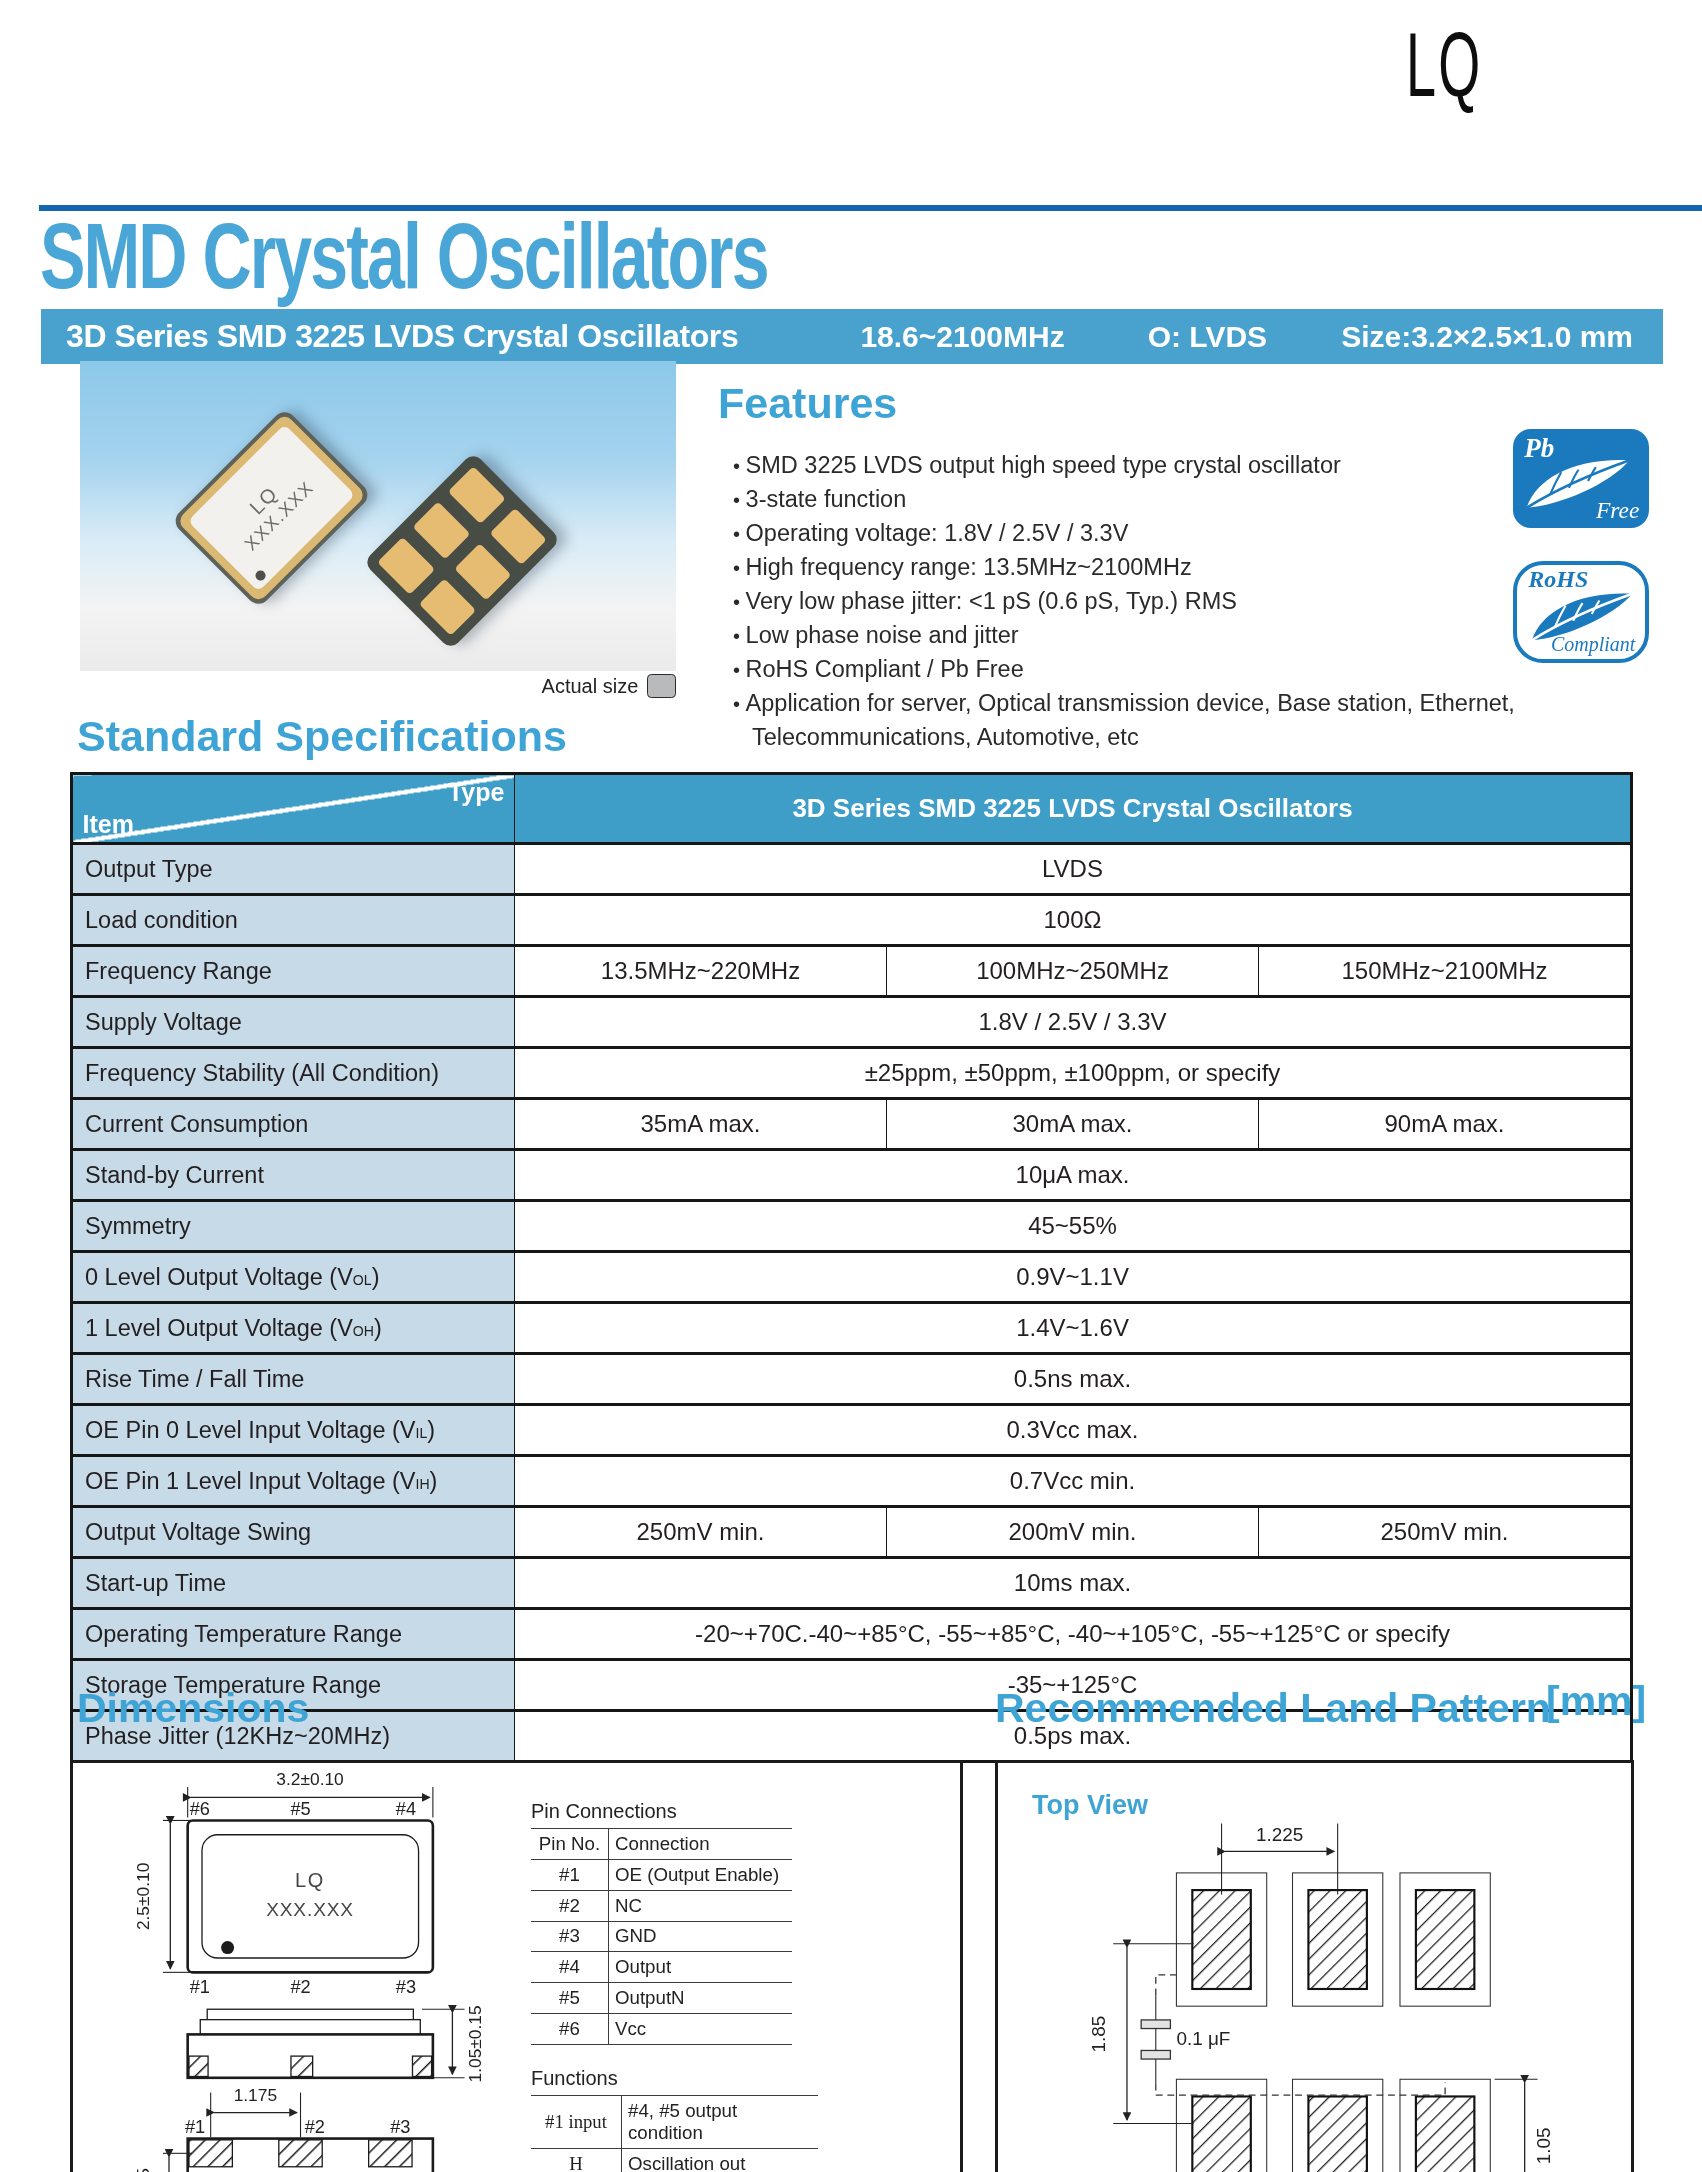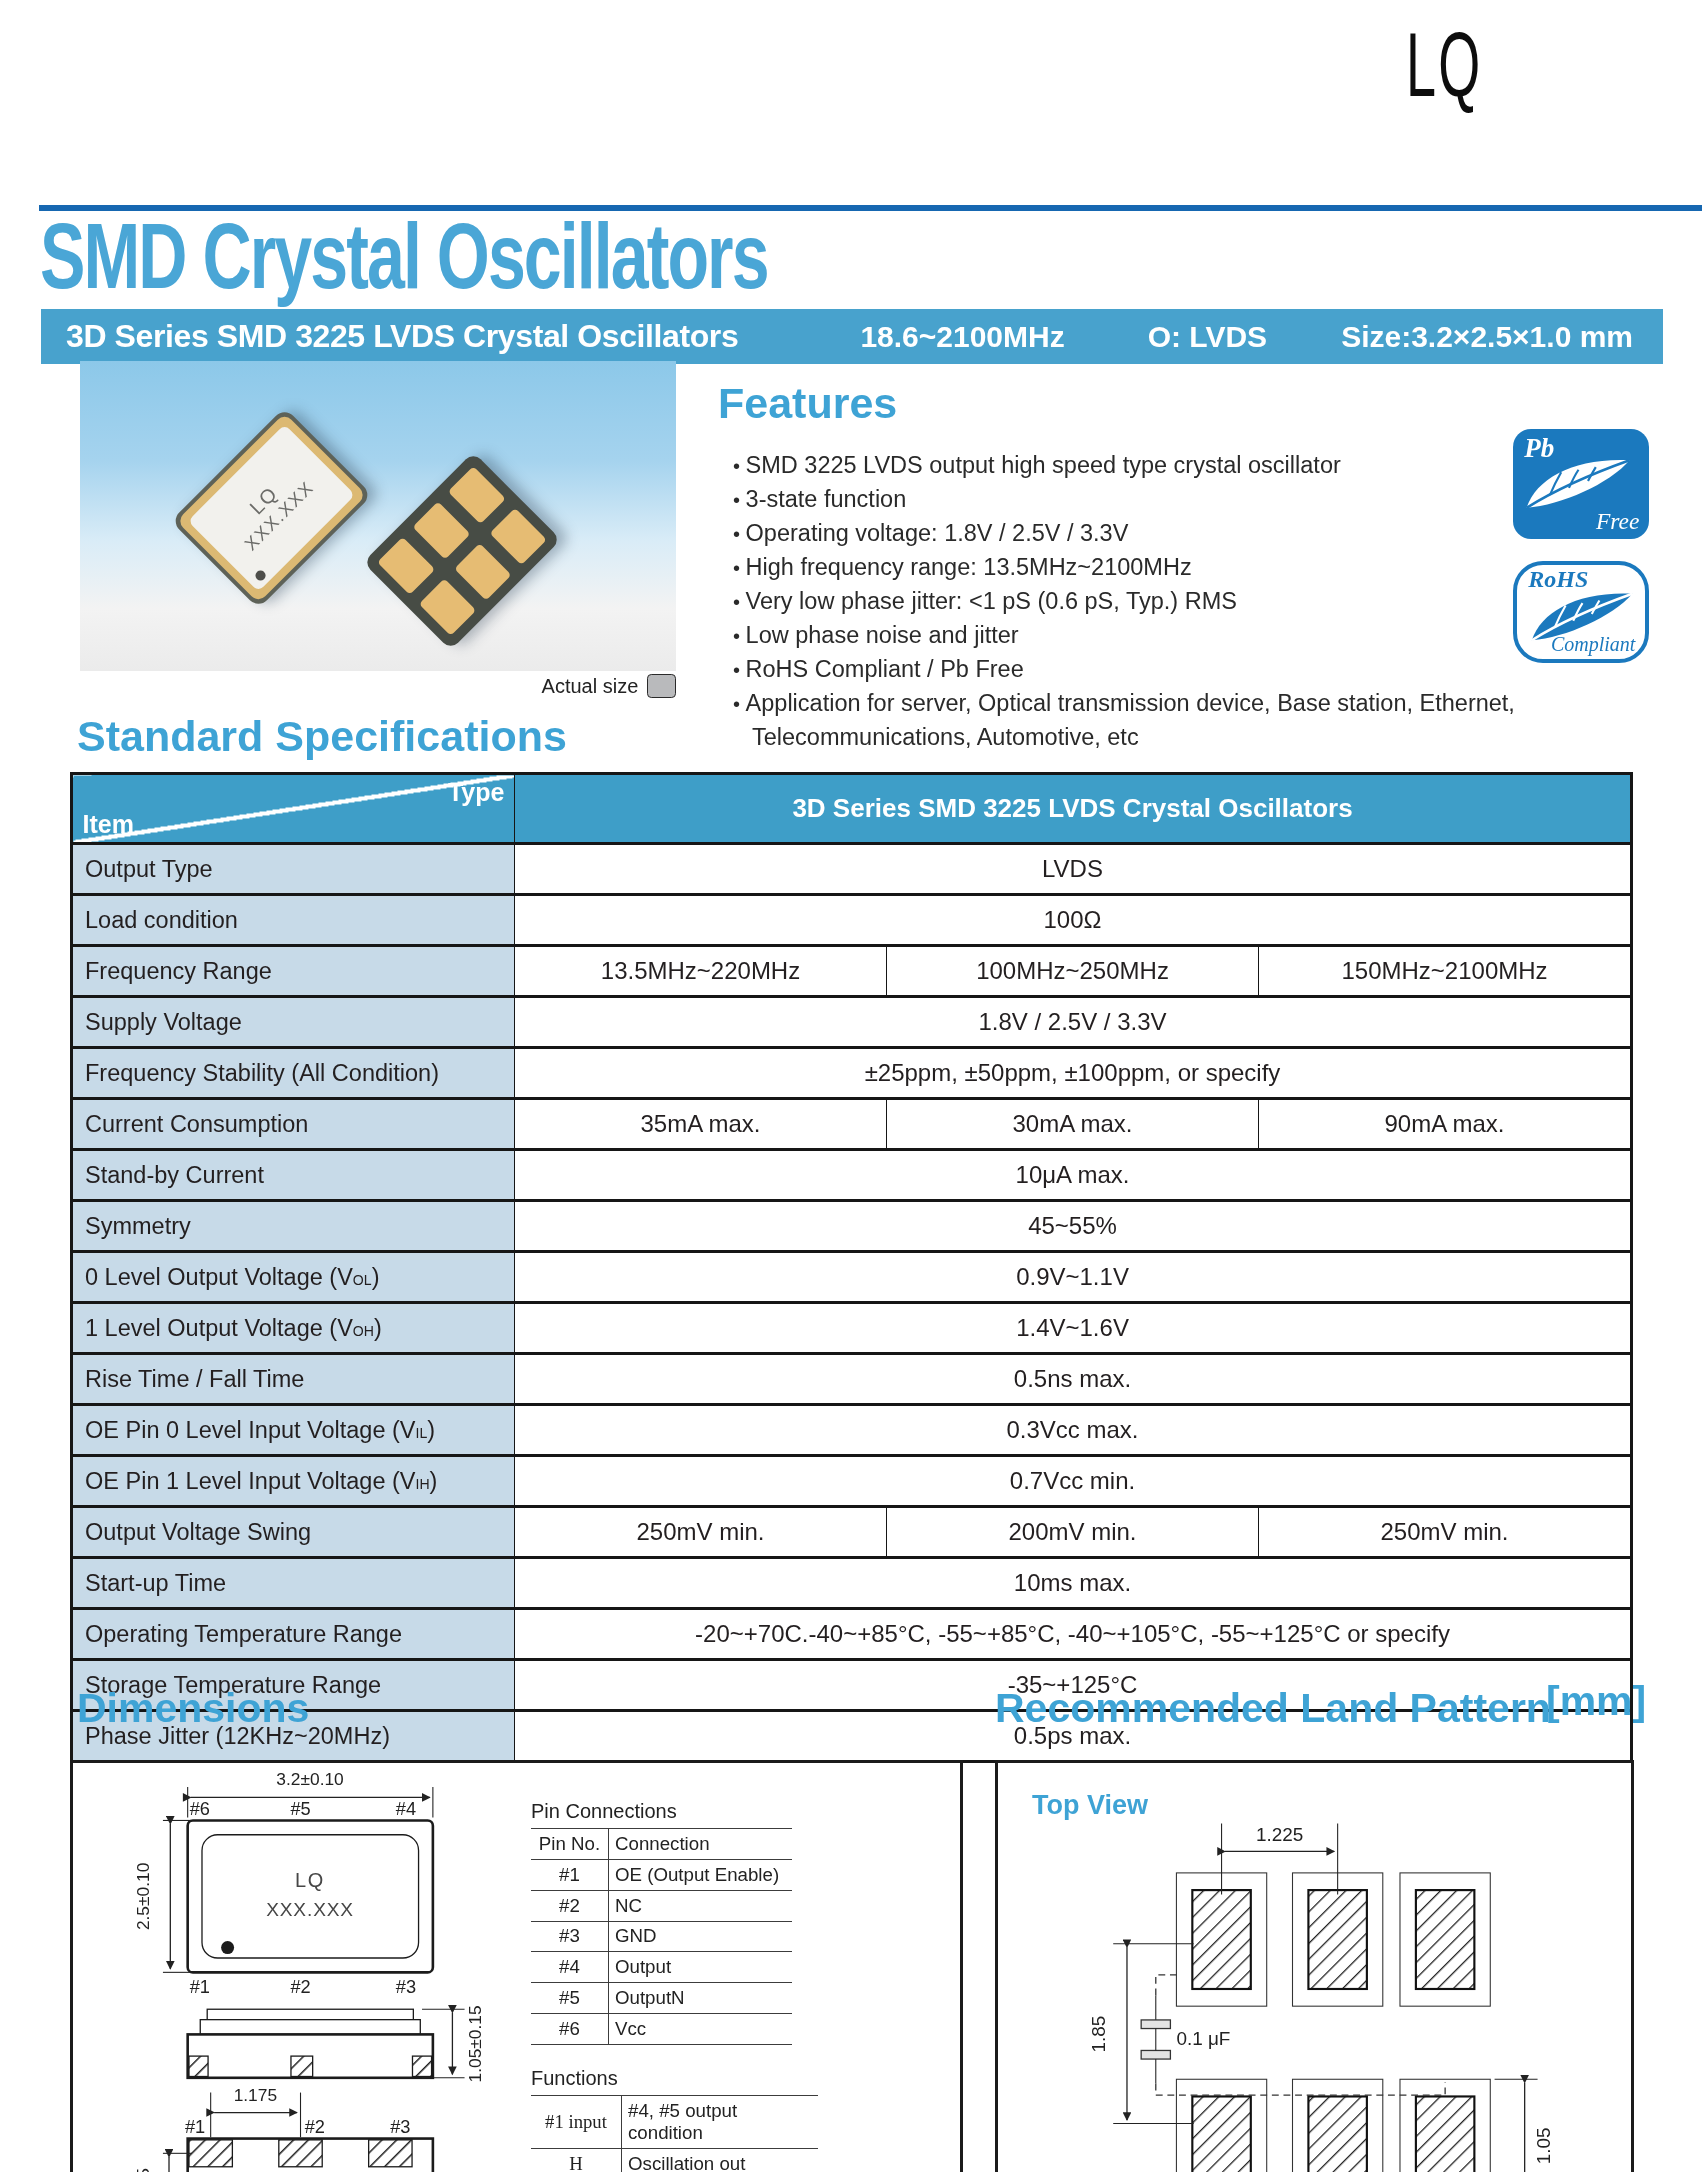--- a/index.html
+++ b/index.html
@@ -42,21 +42,21 @@
 
   
   .sec{margin:0;font-weight:bold;color:#3ea3d5;}
   .features-heading{position:absolute;left:718px;top:379px;font-size:43px;}
   .features-list{position:absolute;left:718px;top:434px;width:782px;margin:15px;padding:0;list-style:none;}
   .features-list li{font-size:23.5px;line-height:33px;color:#2a2a2a;padding-left:19px;text-indent:-19px;}
   .features-list li::before{content:"\2022\00a0";font-size:20px;}
 
   
   .badge{position:absolute;width:136px;box-sizing:border-box;font-family:"Liberation Serif", serif;}
-  .badge-pb{left:1513px;top:429px;height:110px;background:#1b79be;border-radius:18px;color:#fff;}
+  .badge-pb{left:1513px;top:429px;height:99px;background:#1b79be;border-radius:18px;color:#fff;}
   .badge-rohs{left:1513px;top:561px;height:102px;background:#fff;border:4.8px solid #1b79be;border-radius:30px;color:#1b79be;}
   .badge .t1{position:absolute;top:4.3px;left:11.3px;font-style:italic;font-weight:bold;font-size:27px;}
   .badge .t2{position:absolute;bottom:4.3px;right:9.6px;font-style:italic;font-size:23.5px;}
   .badge-rohs .t1{top:0.9px;font-size:24px;}
   .badge-rohs .t2{font-size:20px;bottom:2.6px;}
   .badge svg{position:absolute;left:11.3px;top:24px;}
   .badge-rohs svg{top:22px;}
 
   
   .specs-heading{position:absolute;left:77px;top:712px;font-size:43px;}

